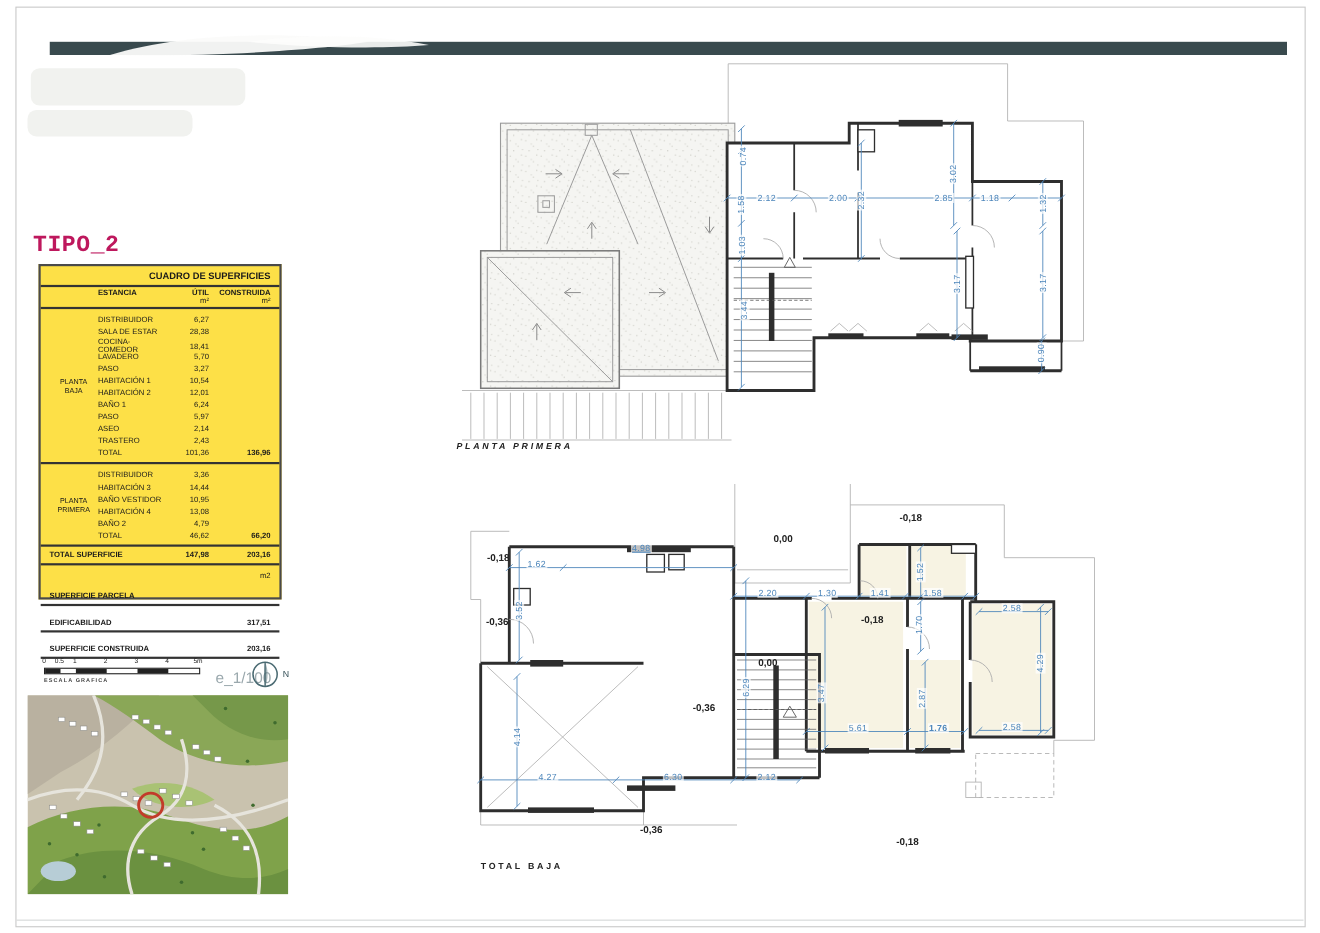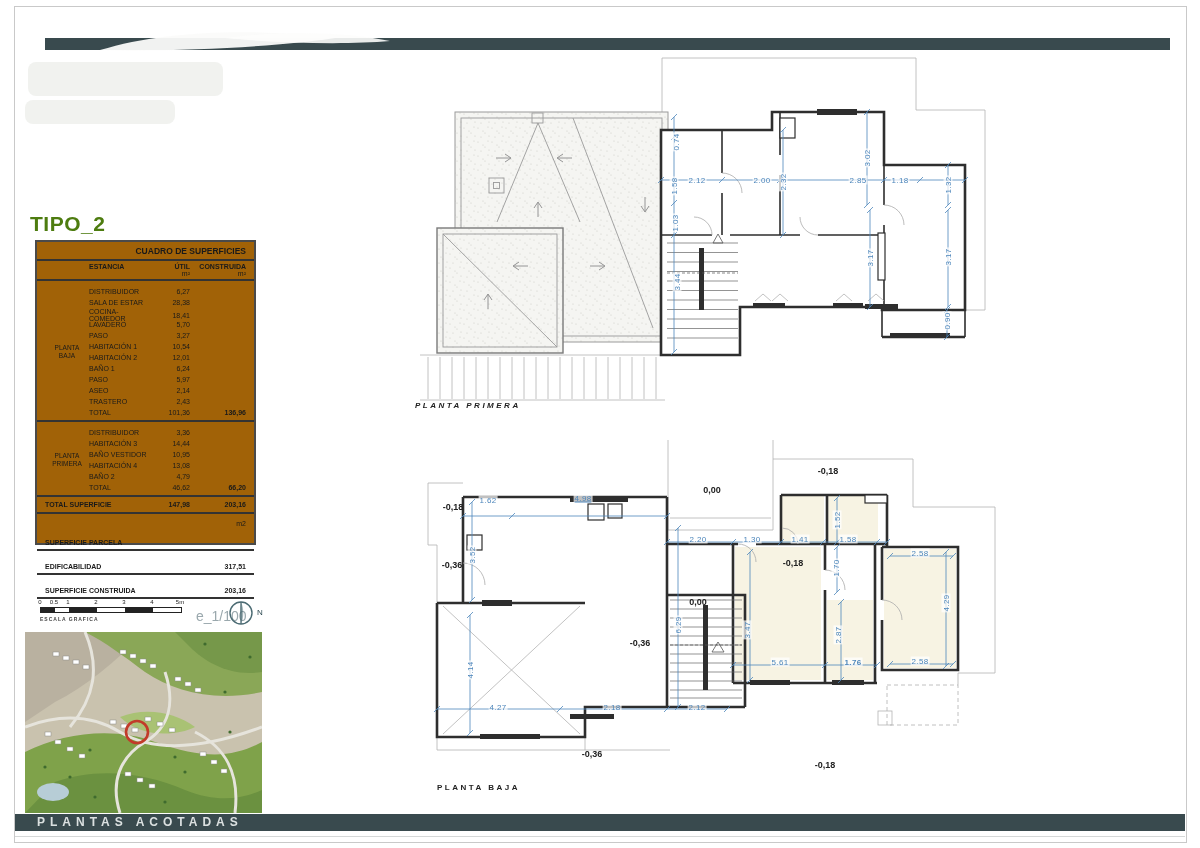--- a/index.html
+++ b/index.html
@@ -8,24 +8,24 @@
   .sheet{position:absolute;inset:0;}
   .frame{position:absolute;left:14px;top:6px;width:1171px;height:835px;
          border:1px solid #c9c9c9;}
   
   .topbar{position:absolute;left:45px;top:30px;width:1125px;height:26px;}
   .watermark i{position:absolute;background:#f1f2ef;border-radius:8px;display:block;}
   .wm1{left:28px;top:62px;width:195px;height:34px;}
   .wm2{left:25px;top:100px;width:150px;height:24px;}
   
   .sheet-title{position:absolute;left:30px;top:212px;font-size:21px;font-weight:bold;
-               letter-spacing:.5px;color:#4d7c0f;}
+               letter-spacing:.5px;color:#be185d;font-family:Liberation Mono, monospace;}
   
   .stable{position:absolute;left:35px;top:240px;width:221px;height:305px;
-          border:2px solid #4a4a4a;background:#a16207;font-size:7px;box-sizing:border-box;}
+          border:2px solid #4a4a4a;background:#fde047;font-size:7px;box-sizing:border-box;}
   .t-title{text-align:right;font-weight:bold;font-size:8.5px;padding:4px 8px 3px;}
   .t-head{border-top:2px solid #333;border-bottom:2px solid #333;
           display:grid;grid-template-columns:44px 1fr 40px 56px;
           padding:2px 8px 2px 8px;font-weight:bold;}
   .t-head .c3,.t-head .c4{text-align:right;display:flex;flex-direction:column;}
   .t-head i{font-style:normal;font-weight:normal;}
   .tgroup{display:grid;grid-template-columns:44px 1fr;padding:5px 8px 2px 8px;
           border-bottom:2px solid #333;}
   .gname{align-self:center;text-align:center;font-size:6.5px;line-height:1.25;}
   .grow{display:grid;grid-template-columns:1fr 40px 56px;height:11px;align-items:center;}
@@ -477,51 +477,48 @@
         <path d="M470,224 H533 M467,227 L473,221 M530,227 L536,221"></path>
         <path d="M330,112 V240 M327,115 L333,109 M327,243 L333,237"></path>
         <path d="M421,162 V240 M418,165 L424,159 M418,243 L424,237"></path>
         <path d="M313,225 H457 M310,228 L316,222 M402,228 L408,222 M454,228 L460,222"></path>
         <path d="M258,88 V267 M255,91 L261,85 M255,270 L261,264"></path>
         <path d="M50,175 V293 M47,178 L53,172 M47,296 L53,290"></path>
         <path d="M17,269 H307 M14,272 L20,266 M137,272 L143,266 M244,272 L250,266 M304,272 L310,266"></path>
       </g>
     </svg>
     <div class="overlay">
-        <span class="dim" style="left: 68px; top: 60px;">1.62</span>
+        <span class="dim" style="left: 68px; top: 73px;">1.62</span>
         <span class="dim" style="left: 163px; top: 58px; text-decoration: underline;">4.98</span>
         <span class="dim" style="left: 52px; top: 115px; transform: translate(-50%, -50%) rotate(-90deg);">3.52</span>
         <span class="dim" style="left: 278px; top: 99px; text-align: center;">2.20</span>
         <span class="dim" style="left: 332px; top: 99px;">1.30</span>
         <span class="dim" style="left: 380px; top: 99px;">1.41</span>
         <span class="dim" style="left: 428px; top: 99px;">1.58</span>
         <span class="dim" style="left: 417px; top: 80px; transform: translate(-50%, -50%) rotate(-90deg);">1.52</span>
         <span class="dim" style="left: 416px; top: 128px; transform: translate(-50%, -50%) rotate(-90deg);">1.70</span>
         <span class="dim" style="left: 500px; top: 113px;">2.58</span>
         <span class="dim" style="left: 526px; top: 163px; transform: translate(-50%, -50%) rotate(-90deg);">4.29</span>
         <span class="dim" style="left: 500px; top: 221px;">2.58</span>
         <span class="dim" style="left: 327px; top: 190px; transform: translate(-50%, -50%) rotate(-90deg);">3.47</span>
         <span class="dim" style="left: 418px; top: 195px; transform: translate(-50%, -50%) rotate(-90deg);">2.87</span>
         <span class="dim" style="left: 360px; top: 222px;">5.61</span>
         <span class="dim" style="left: 433px; top: 222px; font-weight: bold;">1.76</span>
         <span class="dim" style="left: 258px; top: 185px; transform: translate(-50%, -50%) rotate(-90deg);">6.29</span>
         <span class="dim" style="left: 50px; top: 230px; transform: translate(-50%, -50%) rotate(-90deg);">4.14</span>
         <span class="dim" style="left: 78px; top: 267px;">4.27</span>
-        <span class="dim" style="left: 192px; top: 267px;">2.18</span>
+        <span class="dim" style="left: 192px; top: 267px;">6.30</span>
         <span class="dim" style="left: 277px; top: 267px;">2.12</span>
         <span class="level" style="left: 33px; top: 67px;">-0,18</span>
         <span class="level" style="left: 32px; top: 125px;">-0,36</span>
         <span class="level" style="left: 292px; top: 50px;">0,00</span>
         <span class="level" style="left: 408px; top: 31px;">-0,18</span>
         <span class="level" style="left: 373px; top: 123px;">-0,18</span>
         <span class="level" style="left: 278px; top: 162px;">0,00</span>
         <span class="level" style="left: 220px; top: 203px;">-0,36</span>
         <span class="level" style="left: 172px; top: 314px;">-0,36</span>
         <span class="level" style="left: 405px; top: 325px;">-0,18</span>
       </div>
   </div>
-  <div class="plan-label pl2">PLANTA BAJA</div>
-
-  <div class="footer" style="background:#394a4e;">
-    <span>PLANTAS ACOTADAS</span>
-  </div>
+  <div class="plan-label pl2">TOTAL BAJA</div>
+
   <div class="footer-underline"></div>
 </div>
 
 </body></html>

